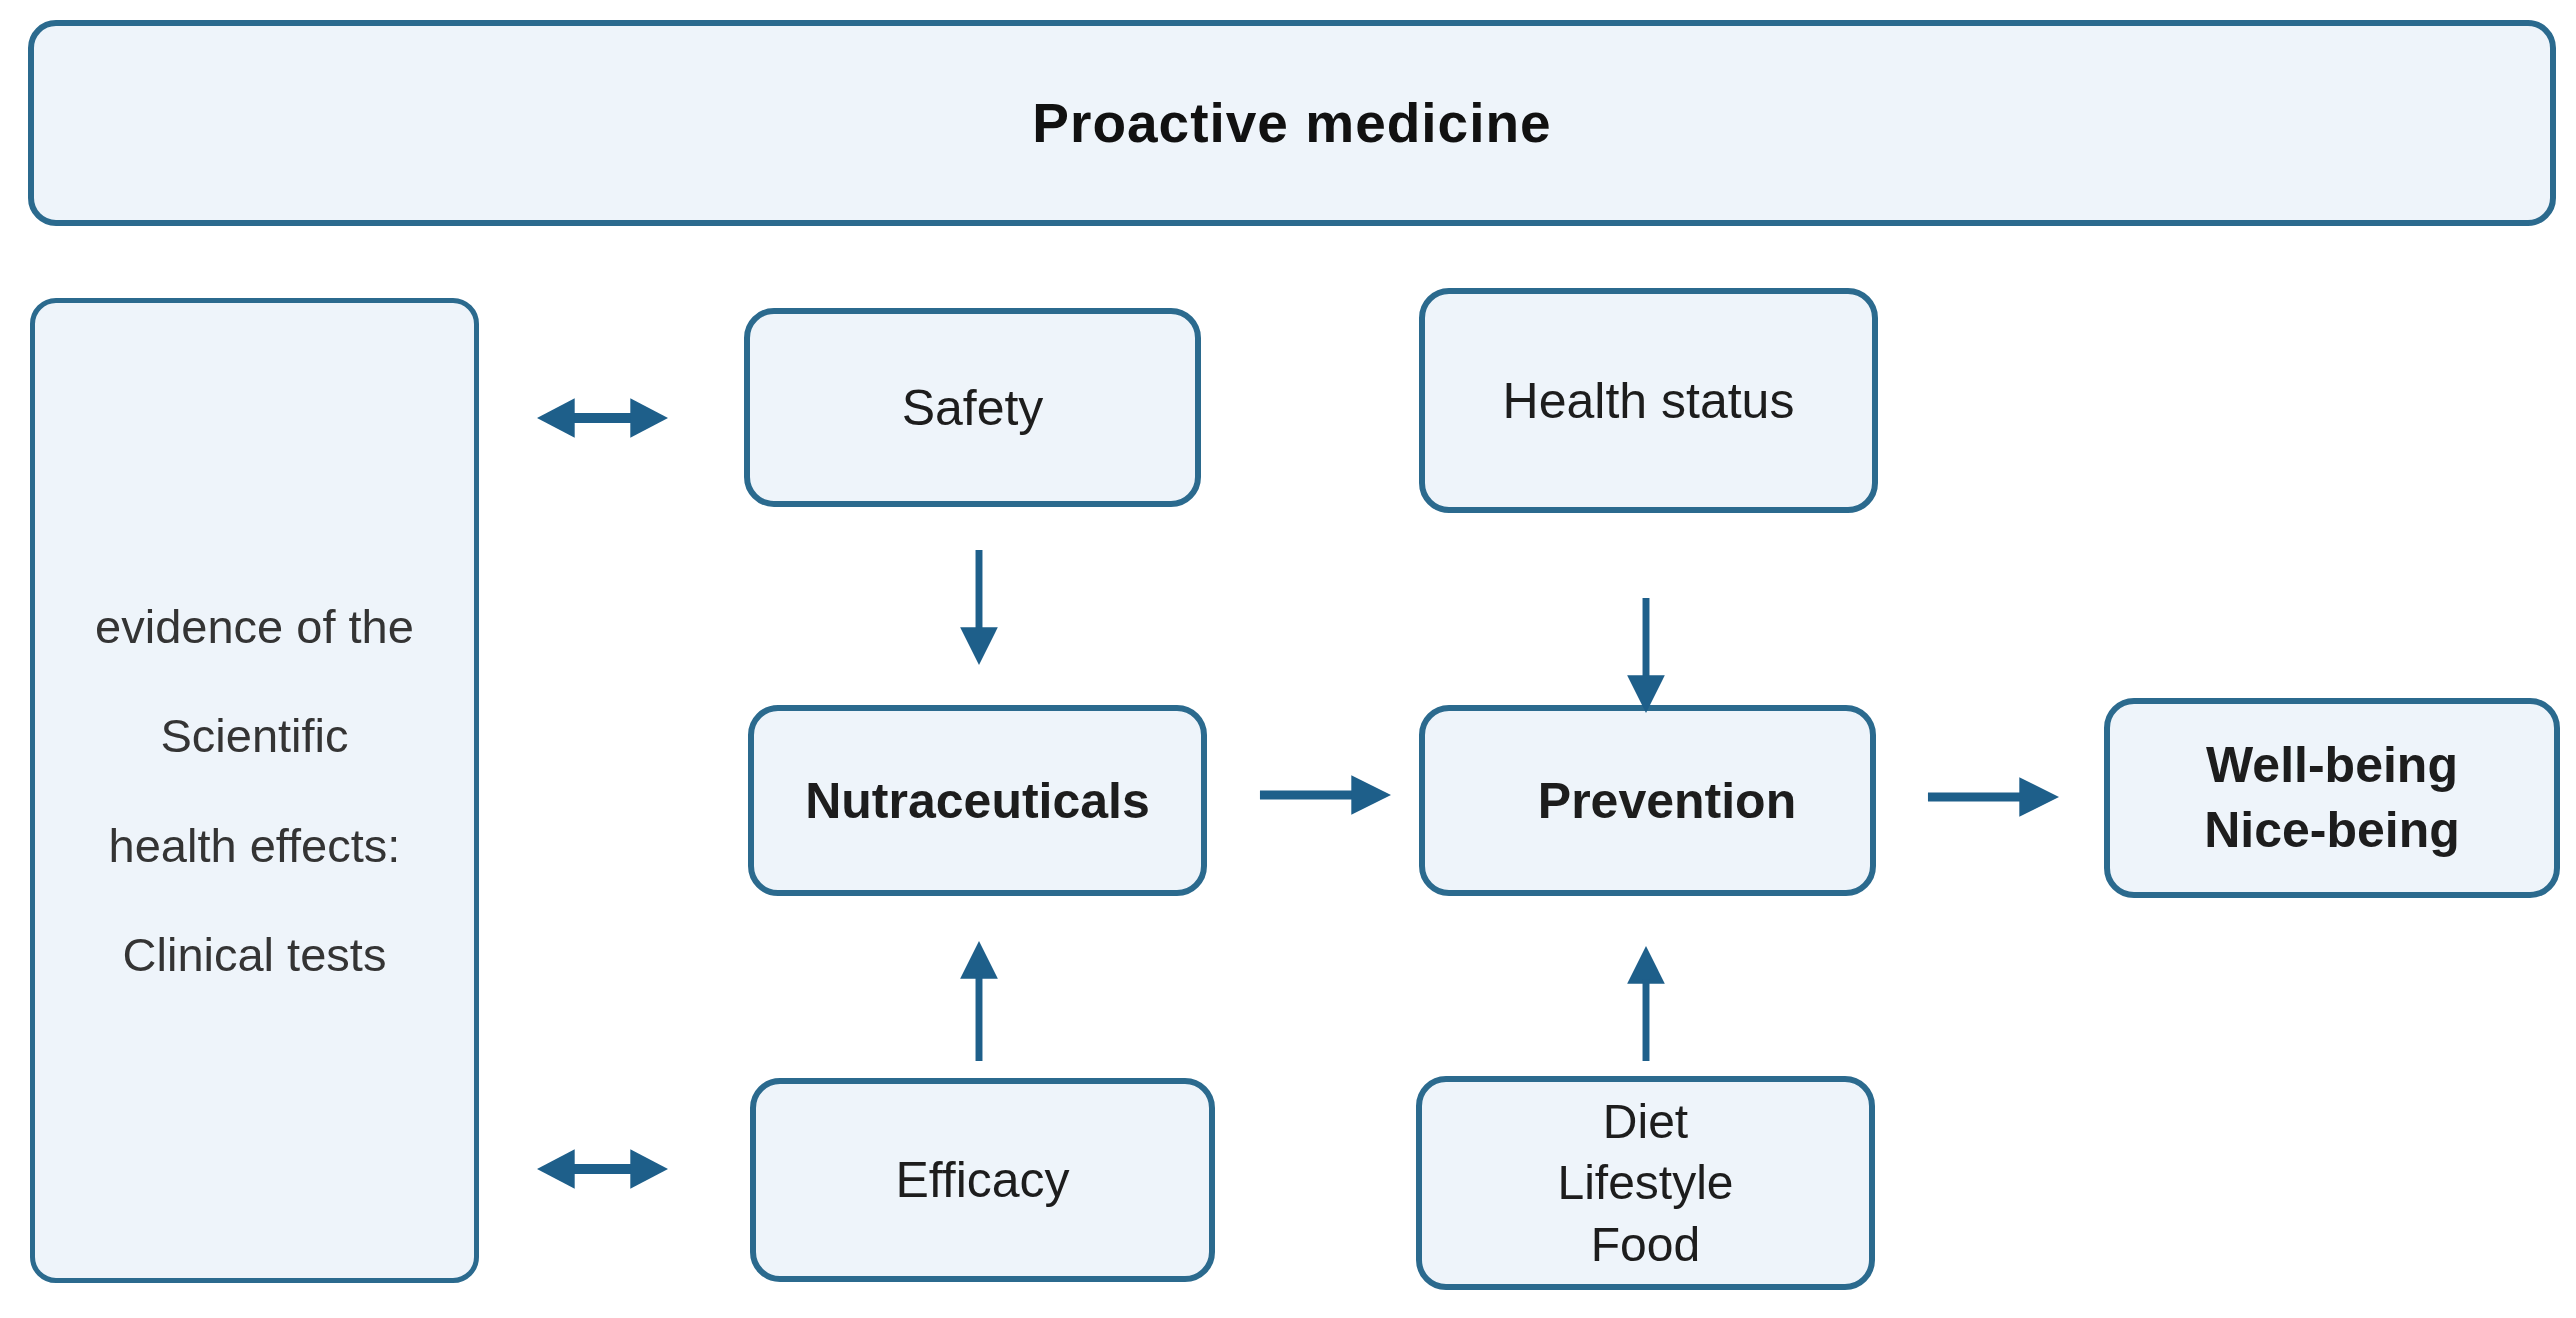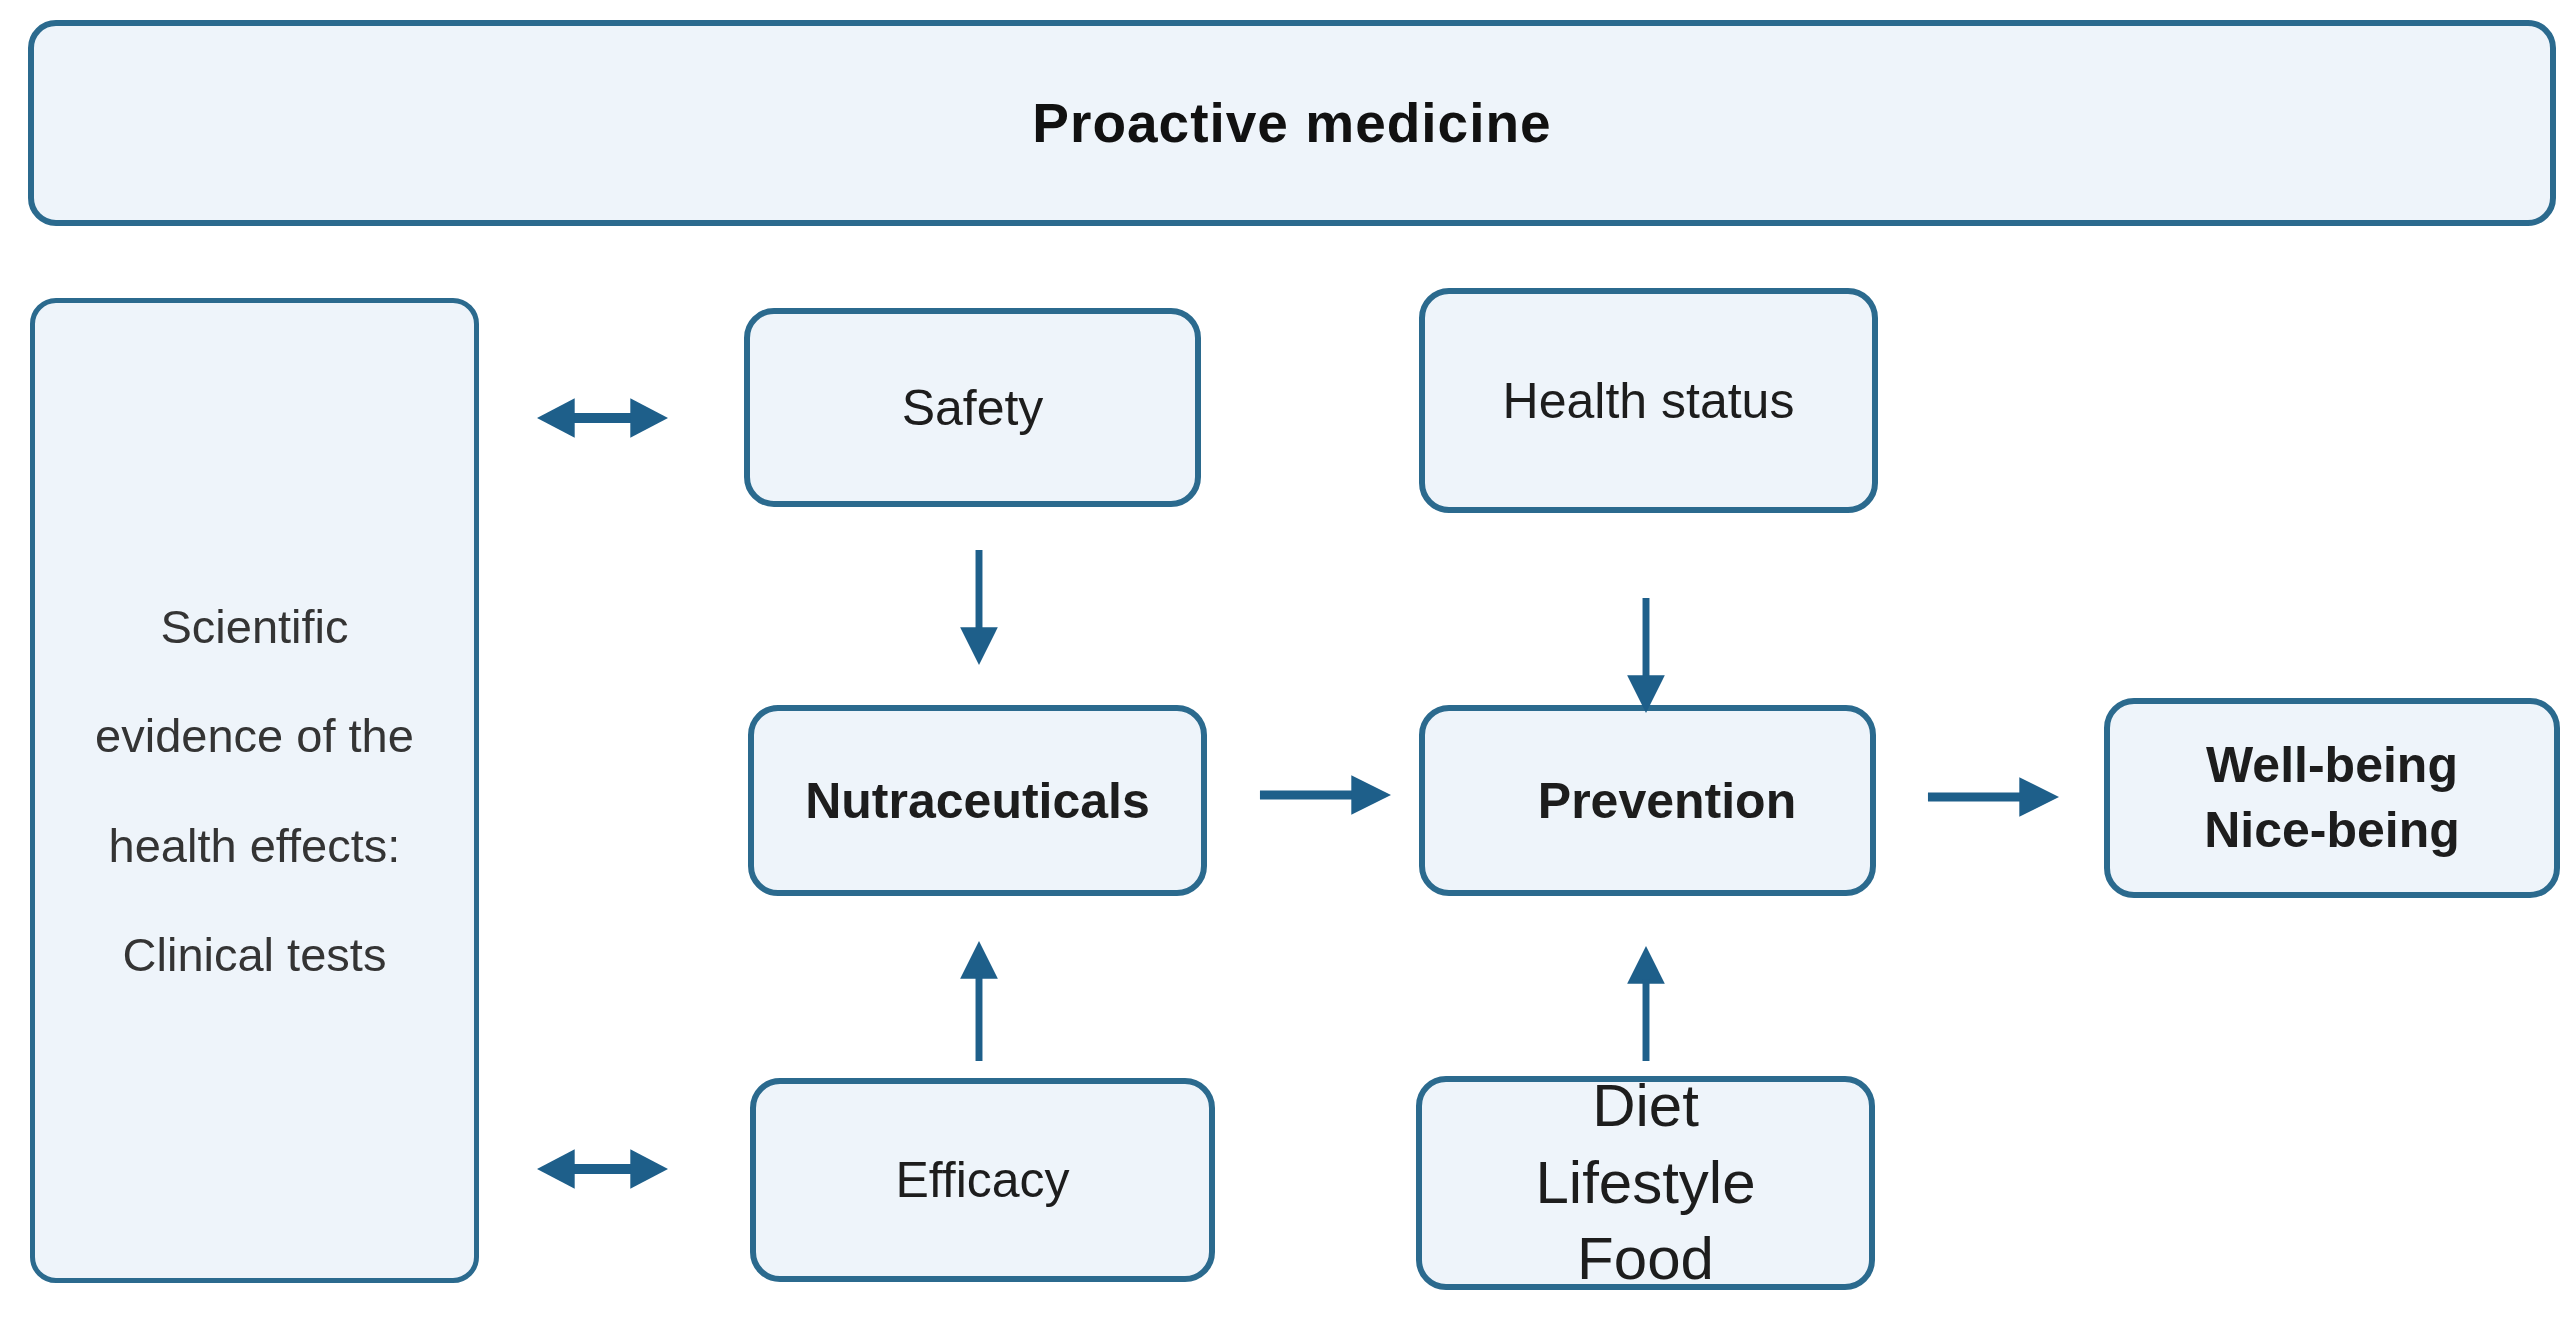--- a/index.html
+++ b/index.html
@@ -41,21 +41,21 @@
   .box-health         { left: 1419px; top: 288px;  width: 459px; height: 225px; }
   .box-nutraceuticals { left: 748px;  top: 705px;  width: 459px; height: 191px; }
   .box-prevention     { left: 1419px; top: 705px;  width: 457px; height: 191px; padding-left: 39px; }
   .box-wellbeing      { left: 2104px; top: 698px;  width: 456px; height: 200px; }
   .box-efficacy       { left: 750px;  top: 1078px; width: 465px; height: 204px; }
   .box-diet           { left: 1416px; top: 1076px; width: 459px; height: 214px; }
 
   .label { font-size: 50px; color: var(--labelText); }
   .label.bold { font-weight: 700; }
   .multiline span { display: block; }
-  .diet-text { font-size: 60px; line-height: 1.28; color: var(--labelText); }
+  .diet-text { font-size: 48px; line-height: 1.28; color: var(--labelText); }
   .wellbeing-text { font-size: 50px; font-weight: 700; line-height: 1.3; color: var(--labelText); }
 
   .arrow { position: absolute; color: var(--arrow); line-height: 0; }
   .arrow svg { display: block; }
   .arrow-evidence-safety          { left: 535px;  top: 388px; }
   .arrow-evidence-efficacy        { left: 535px;  top: 1139px; }
   .arrow-safety-nutraceuticals    { left: 955px;  top: 548px; }
   .arrow-health-prevention        { left: 1622px; top: 596px; }
   .arrow-efficacy-nutraceuticals  { left: 955px;  top: 939px; }
   .arrow-diet-prevention          { left: 1622px; top: 944px; }
@@ -66,22 +66,22 @@
 <body>
 
 <div class="canvas">
 
   <div class="box banner">
     <span class="title">Proactive medicine</span>
   </div>
 
   <div class="box box-evidence">
     <div class="evidence-text multiline">
+      <span>evidence of the</span>
       <span>Scientific</span>
-      <span>evidence of the</span>
       <span>health effects:</span>
       <span>Clinical tests</span>
     </div>
   </div>
 
   <div class="box box-safety">
     <span class="label">Safety</span>
   </div>
   <div class="box box-health">
     <span class="label">Health status</span>

